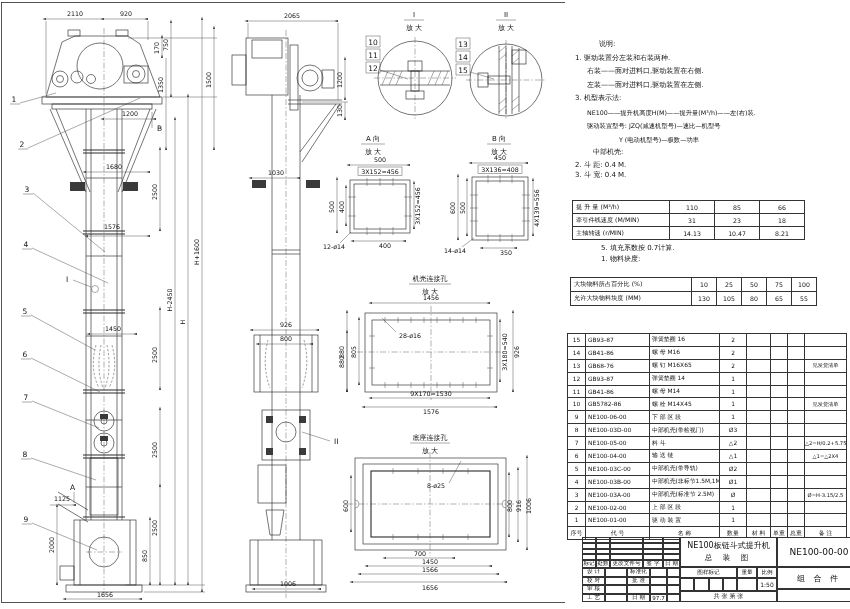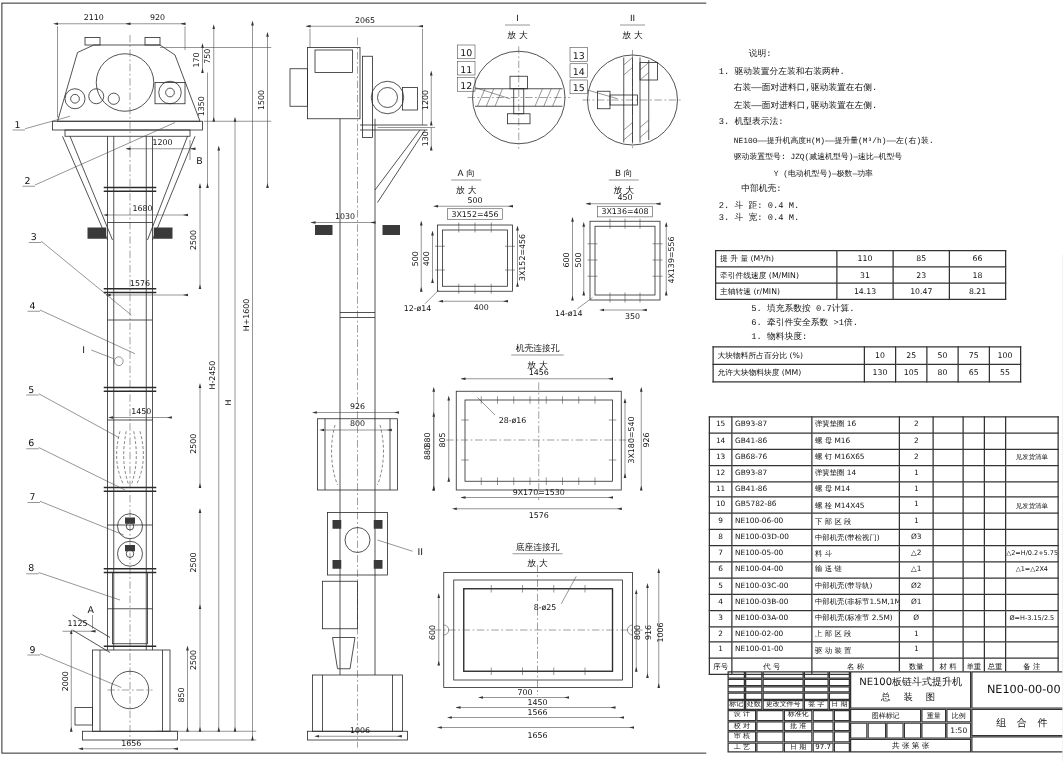--- a/index.html
+++ b/index.html
@@ -4,21 +4,21 @@
 <style>
   html,body{margin:0;padding:0;background:#e8e8e8;}
   #sheet{position:relative;width:850px;height:609px;background:#fff;overflow:hidden;
          font-family:"DejaVu Sans",sans-serif;color:#111;}
   svg text{font-family:"DejaVu Sans",sans-serif;fill:#111;}
   .dim{font-size:6.3px;}
   .bal{font-size:7.5px;}
   .ttl{font-size:7px;}
   .sm{font-size:5.6px;}
   
-  .notes{position:absolute;left:567px;top:38px;width:282px;font-size:7px;line-height:13.5px;white-space:nowrap;font-family:Liberation Mono, monospace;}
+  .notes{position:absolute;left:567px;top:38px;width:282px;font-size:7px;line-height:13.5px;white-space:nowrap;}
   .notes .ind1{padding-left:8px;}
   .notes .ind2{padding-left:20px;}
   .notes .ind3{padding-left:52px;}
   .notes .hd{padding-left:32px;}
   .notes .hd2{padding-left:26px;}
   table.dt{position:absolute;border-collapse:collapse;table-layout:fixed;background:#fff;}
   table.dt td{border:0.8px solid #333;font-size:6.2px;text-align:center;padding:0;overflow:hidden;white-space:nowrap;}
   #spec td{height:12px;}
   #spec td.lbl{text-align:left;padding-left:3px;}
   #lump td{height:13px;}
@@ -560,21 +560,20 @@
           <td class="lbl">主轴转速 (r/MIN)</td>
           <td>14.13</td>
           <td>10.47</td>
           <td>8.21</td>
         </tr>
       </tbody>
 </table>
 
 <div class="notes" style="top:243px;line-height:11px">
   <div style="padding-left:34px">5. 填充系数按 0.7计算.</div>
-  <div style="padding-left:34px">6. 牵引件安全系数 &gt;1倍.</div>
   <div style="padding-left:34px">1. 物料块度:</div>
 </div>
 
 <table class="dt" id="lump" style="left:570px;top:277px;width:246px">
   <colgroup>
         <col style="width:121px">
         <col style="width:25px">
         <col style="width:25px">
         <col style="width:25px">
         <col style="width:25px">

